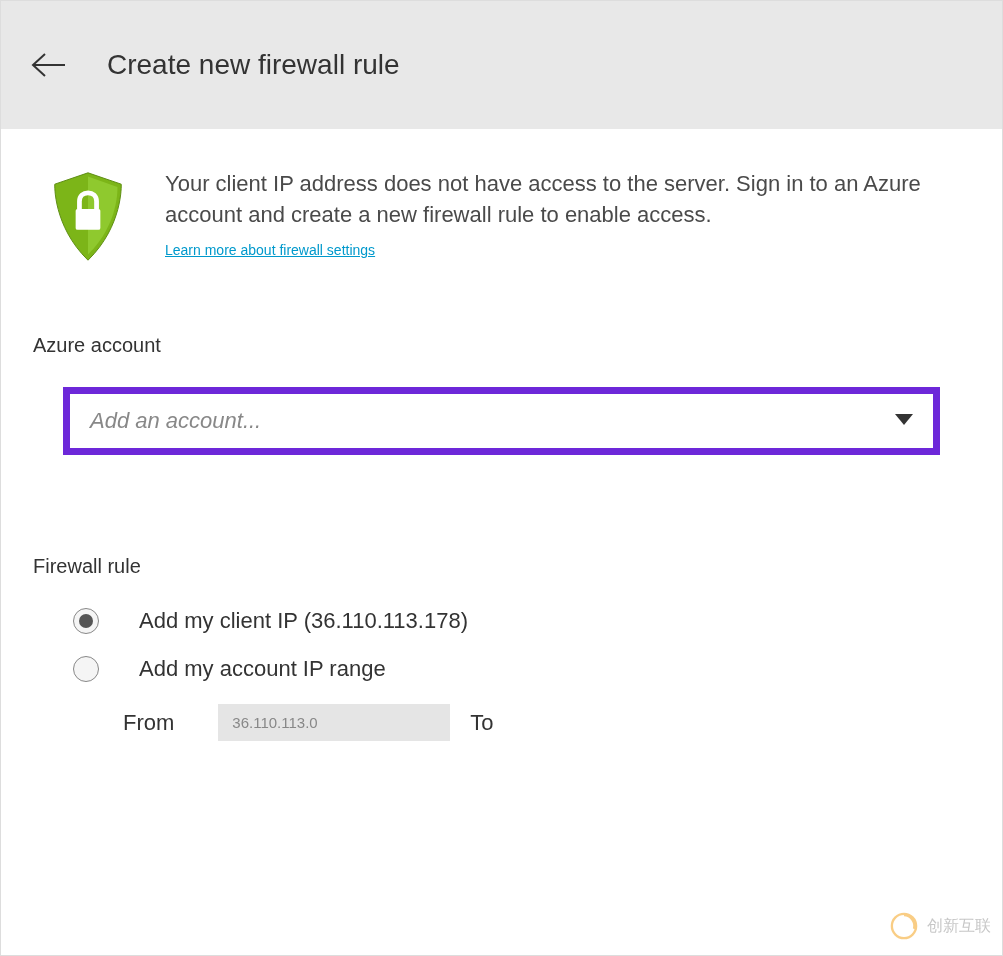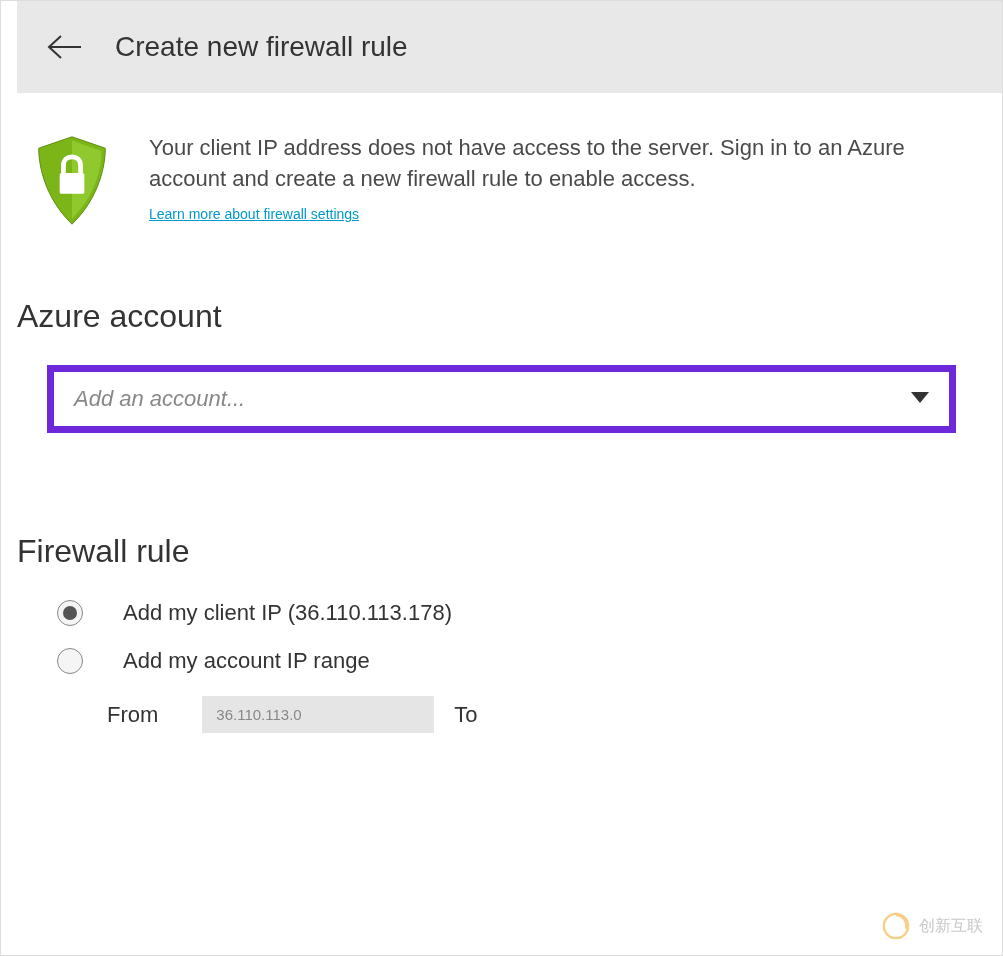--- a/index.html
+++ b/index.html
@@ -10,39 +10,38 @@
     body {
       font-family: 'Segoe UI', Tahoma, Geneva, Verdana, sans-serif;
       background: #ffffff;
       width: 1003px;
       height: 956px;
       overflow: hidden;
       border: 1px solid #ddd;
     }
     .header {
       background: #e8e8e8;
-      padding: 30px 28px;
-      display: flex;
-      align-items: center;
-      gap: 32px;
-      margin-left: 16px;
+      padding: 48px 28px;
+      display: flex;
+      align-items: center;
+      gap: 40px;
     }
     .back-arrow {
       cursor: pointer;
       display: flex;
       align-items: center;
       justify-content: center;
     }
     .header-title {
       font-size: 28px;
       font-weight: 400;
       color: #333;
     }
     .content {
-      padding: 40px 16px;
+      padding: 40px 32px;
     }
     .info-section {
       display: flex;
       gap: 32px;
       margin-bottom: 70px;
       padding-left: 10px;
     }
     .shield-icon {
       flex-shrink: 0;
       width: 90px;
@@ -57,21 +56,21 @@
       line-height: 1.4;
       margin-bottom: 10px;
     }
     .learn-link {
       font-size: 14px;
       color: #0099cc;
       text-decoration: underline;
       cursor: pointer;
     }
     .section-title {
-      font-size: 32px;
+      font-size: 20px;
       font-weight: 400;
       color: #333;
       margin-bottom: 30px;
     }
     .dropdown {
       margin-left: 30px;
       border: 7px solid #6d28d9;
       padding: 14px 20px;
       display: flex;
       align-items: center;
@@ -140,21 +139,21 @@
       width: 232px;
       font-family: inherit;
       margin-left: 24px;
     }
     .range-input:disabled {
       color: #888;
     }
     .watermark {
       position: absolute;
       bottom: 16px;
-      right: 20px;
+      right: 12px;
       display: flex;
       align-items: center;
       gap: 9px;
       opacity: 0.55;
       font-size: 16px;
       color: #999;
       font-family: Liberation Serif, serif;
     }
     .watermark-icon {
       width: 28px;

